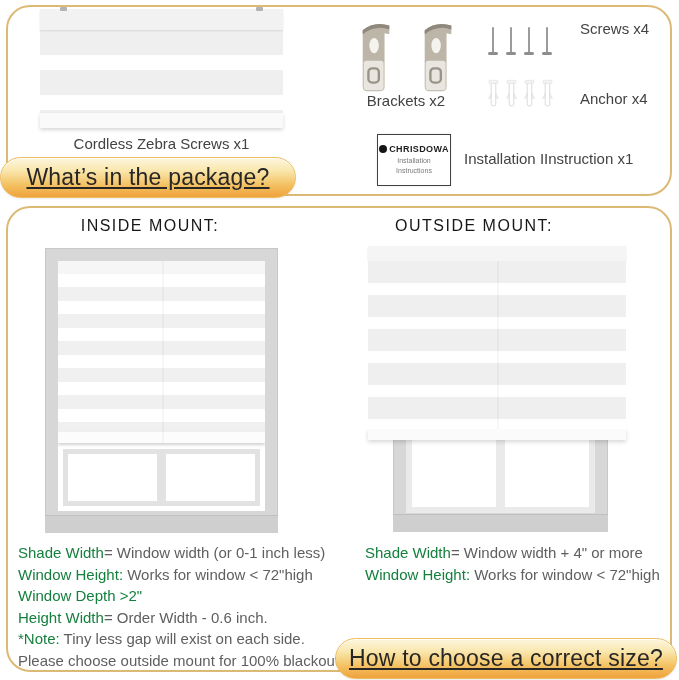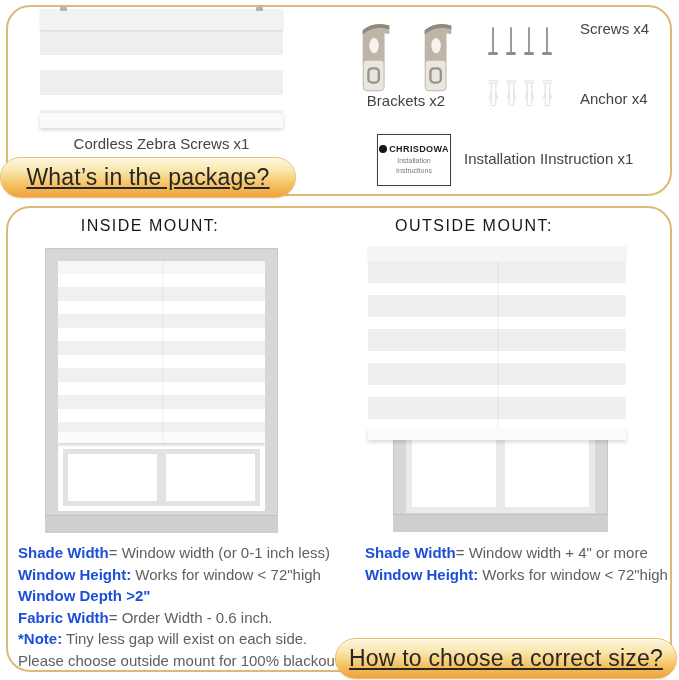--- a/index.html
+++ b/index.html
@@ -69,21 +69,21 @@
   .win-out{left:393px;top:424px;width:215px;height:108px;box-shadow:inset 0 0 0 1px #c8c8c8;}
   .win-out .inner{position:absolute;left:13px;right:13px;top:0;bottom:19px;background:#eaeaea;
         display:flex;gap:9px;padding:6px;box-sizing:border-box;}
   .blind-out{position:absolute;left:368px;top:246px;width:258px;z-index:2;}
   .blind-out .rail{height:15px;background:#f5f5f5;box-shadow:0 1px 2px rgba(0,0,0,.10);}
   .stripes-out{height:168px;background:repeating-linear-gradient(180deg,#efefef 0 22px,#ffffff 22px 34px);position:relative;}
   .blind-out .bottom{height:11px;background:#fbfbfb;box-shadow:0 2px 4px rgba(0,0,0,.16);}
 
   .specs{position:absolute;z-index:1;font-size:15px;line-height:21.5px;top:542px;white-space:nowrap;}
   .specs-left{left:18px;} .specs-right{left:365px;}
-  .specs .b{font-weight:bold;color:#1d4ed8;text-align:center;}
+  .specs .b{font-weight:normal;color:#15803d;text-align:center;}
   .specs .r{font-weight:normal;color:#5f5f5f;}
 </style>
 </head>
 <body>
 
 <div class="page">
 
   <div class="box box1"></div>
 
   <div class="blind-top">
@@ -196,21 +196,21 @@
     <div class="stripes-out">
         <span class="seam"></span>
       </div>
     <div class="bottom"></div>
   </div>
 
   <div class="specs specs-left">
     <div><span class="b">Shade Width</span><span class="r">= Window width (or 0-1 inch less)</span></div>
     <div><span class="b">Window Height:</span><span class="r"> Works for window &lt; 72"high</span></div>
     <div><span class="b">Window Depth &gt;2"</span><span class="r"></span></div>
-    <div><span class="b">Fabric Width</span><span class="r">= Order Width - 0.6 inch.</span></div>
+    <div><span class="b">Height Width</span><span class="r">= Order Width - 0.6 inch.</span></div>
     <div><span class="b">*Note:</span><span class="r"> Tiny less gap will exist on each side.</span></div>
     <div><span class="b"></span><span class="r">Please choose outside mount for 100% blackout.</span></div>
   </div>
 
   <div class="specs specs-right">
     <div><span class="b">Shade Width</span><span class="r">= Window width + 4" or more</span></div>
     <div><span class="b">Window Height:</span><span class="r"> Works for window &lt; 72"high</span></div>
   </div>
 
   <div class="pill pill-right">How to choose a correct size?</div>

